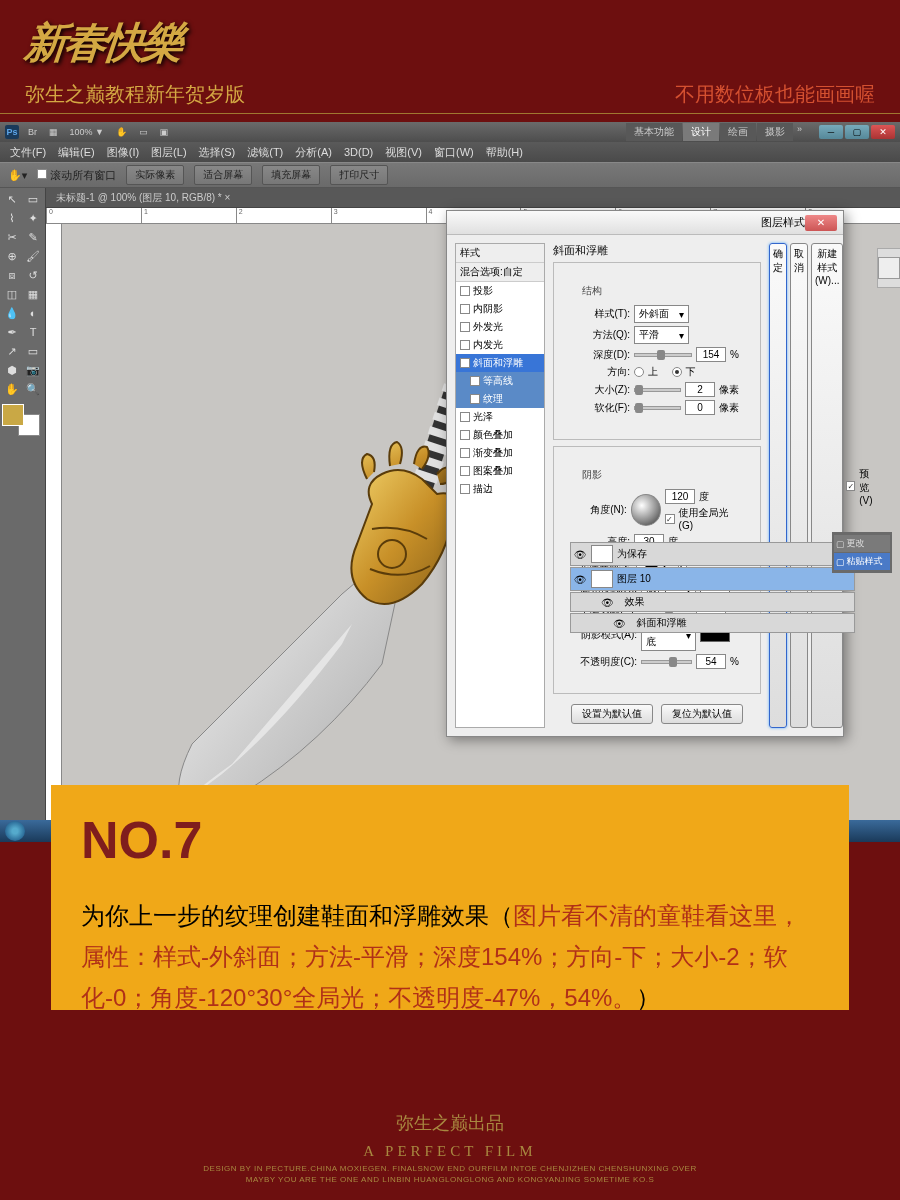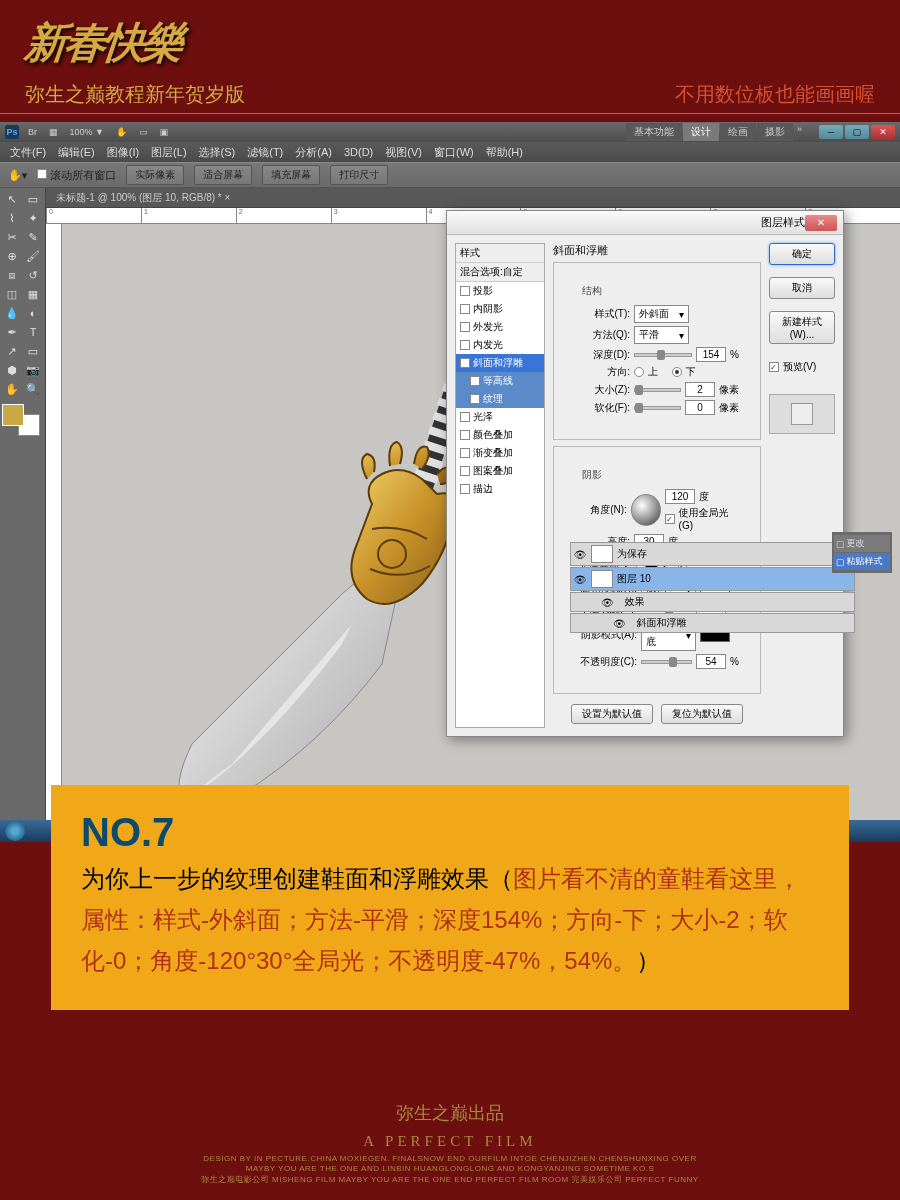--- a/index.html
+++ b/index.html
@@ -60,39 +60,39 @@
 .row{display:flex;align-items:center;gap:4px;margin:3px 0;font-size:10px}
 .row-label{width:55px;text-align:right}
 .sel-box{border:1px solid #888;background:#fff;padding:1px 4px;width:55px;font-size:10px;display:flex;justify-content:space-between;align-items:center}
 .slider{flex:1;height:4px;background:#ccc;border:1px solid #999;position:relative;max-width:80px}
 .slider-thumb{position:absolute;width:8px;height:10px;background:#888;top:-4px;border-radius:2px}
 .num-input{width:30px;border:1px solid #888;background:#fff;text-align:center;font-size:10px;padding:1px}
 .radio{width:10px;height:10px;border:1px solid #888;border-radius:50%;background:#fff;display:inline-flex;align-items:center;justify-content:center}
 .radio.on::after{content:"";width:4px;height:4px;background:#333;border-radius:50%}
 .gloss-preview{width:48px;height:48px;border:1px solid #888;background:radial-gradient(circle at 35% 35%,#fff,#888 60%,#333)}
 .color-swatch{width:30px;height:14px;border:1px solid #666}
-.dlg-buttons{width:66px;display:flex;flex-direction:column;gap:12px}
+.dlg-buttons{width:66px;display:flex;flex-direction:row;gap:3px}
 .dlg-btn{background:linear-gradient(#fafafa,#ddd);border:1px solid #888;padding:3px;font-size:10px;text-align:center;border-radius:3px}
 .dlg-btn.primary{border:1px solid #36c;box-shadow:0 0 3px #5af}
 .preview-box{border:1px solid #aaa;background:#ddd;height:40px;margin-top:5px;display:flex;align-items:center;justify-content:center}
 .preview-inner{width:22px;height:22px;background:#eee;border:1px solid #999}
 .bottom-area{display:flex;justify-content:center;gap:8px;padding:4px}
 .reset-btn{background:linear-gradient(#fafafa,#ddd);border:1px solid #888;padding:2px 10px;font-size:10px;border-radius:3px}
 .layers-peek{position:absolute;top:420px;left:570px;width:285px;font-size:10px}
 .layer-row{background:#d8d8d8;border:1px solid #999;padding:2px;display:flex;align-items:center;gap:4px;margin-bottom:1px}
 .layer-row.sel{background:#8ab5e8}
 .layer-eye{width:14px;text-align:center}
 .layer-thumb{width:22px;height:18px;background:#fff;border:1px solid #888}
 .actions-peek{position:absolute;top:410px;left:832px;width:60px;font-size:9px;background:#6a6a6a;padding:2px}
 .action-item{background:#7a7a7a;padding:2px;margin:1px 0;color:#ddd;display:flex;align-items:center;gap:2px}
 .action-item.sel{background:#4a7ac7;color:#fff}
 .taskbar{position:absolute;bottom:0;left:0;right:0;height:22px;background:linear-gradient(#3a6a9a,#1a3a5a);display:flex;align-items:center;padding:0 5px;gap:6px}
 .start-orb{width:20px;height:20px;background:radial-gradient(circle,#5ac 20%,#147);border-radius:50%}
 .caption-box{position:absolute;top:785px;left:51px;width:798px;height:225px;background:#f0a818;padding:25px 30px}
-.caption-no{font-size:40px;font-weight:900;color:#0c4a6e;margin-bottom:4px;font-family:Arial}
+.caption-no{font-size:52px;font-weight:900;color:#7f1d1d;margin-bottom:26px;font-family:Arial}
 .caption-text{font-size:24px;line-height:1.7;color:#000}
 .caption-text .red{color:#b03018}
 .footer{position:absolute;bottom:15px;left:0;right:0;text-align:center;color:#a88840;font-size:10px}
 .footer-cn{font-size:18px;margin-bottom:8px}
 .footer-title{font-size:15px;letter-spacing:4px;font-family:"Times New Roman";margin-bottom:4px}
 .footer-credits{font-size:8px;line-height:1.3;letter-spacing:0.5px}
 </style>
 </head>
 <body>
 
@@ -469,15 +469,14 @@
     <span>为你上一步的纹理创建鞋面和浮雕效果（</span><span class="red">图片看不清的童鞋看这里，属性：样式-外斜面；方法-平滑；深度154%；方向-下；大小-2；软化-0；角度-120°30°全局光；不透明度-47%，54%。</span><span>）</span>
   </div>
 </div>
 
 <div class="footer">
   <div class="footer-cn">弥生之巅出品</div>
   <div class="footer-title">A PERFECT FILM</div>
   <div class="footer-credits">
     <div>DESIGN BY IN PECTURE.CHINA MOXIEGEN. FINALSNOW END OURFILM INTOE CHENJIZHEN CHENSHUNXING OVER</div>
     <div>MAYBY YOU ARE THE ONE AND LINBIN HUANGLONGLONG AND KONGYANJING SOMETIME KO.S</div>
-    <div>弥生之巅电影公司 MISHENG FILM   MAYBY YOU ARE THE ONE END   PERFECT FILM ROOM   完美娱乐公司 PERFECT FUNNY</div>
   </div>
 </div>
 
 </body></html>

